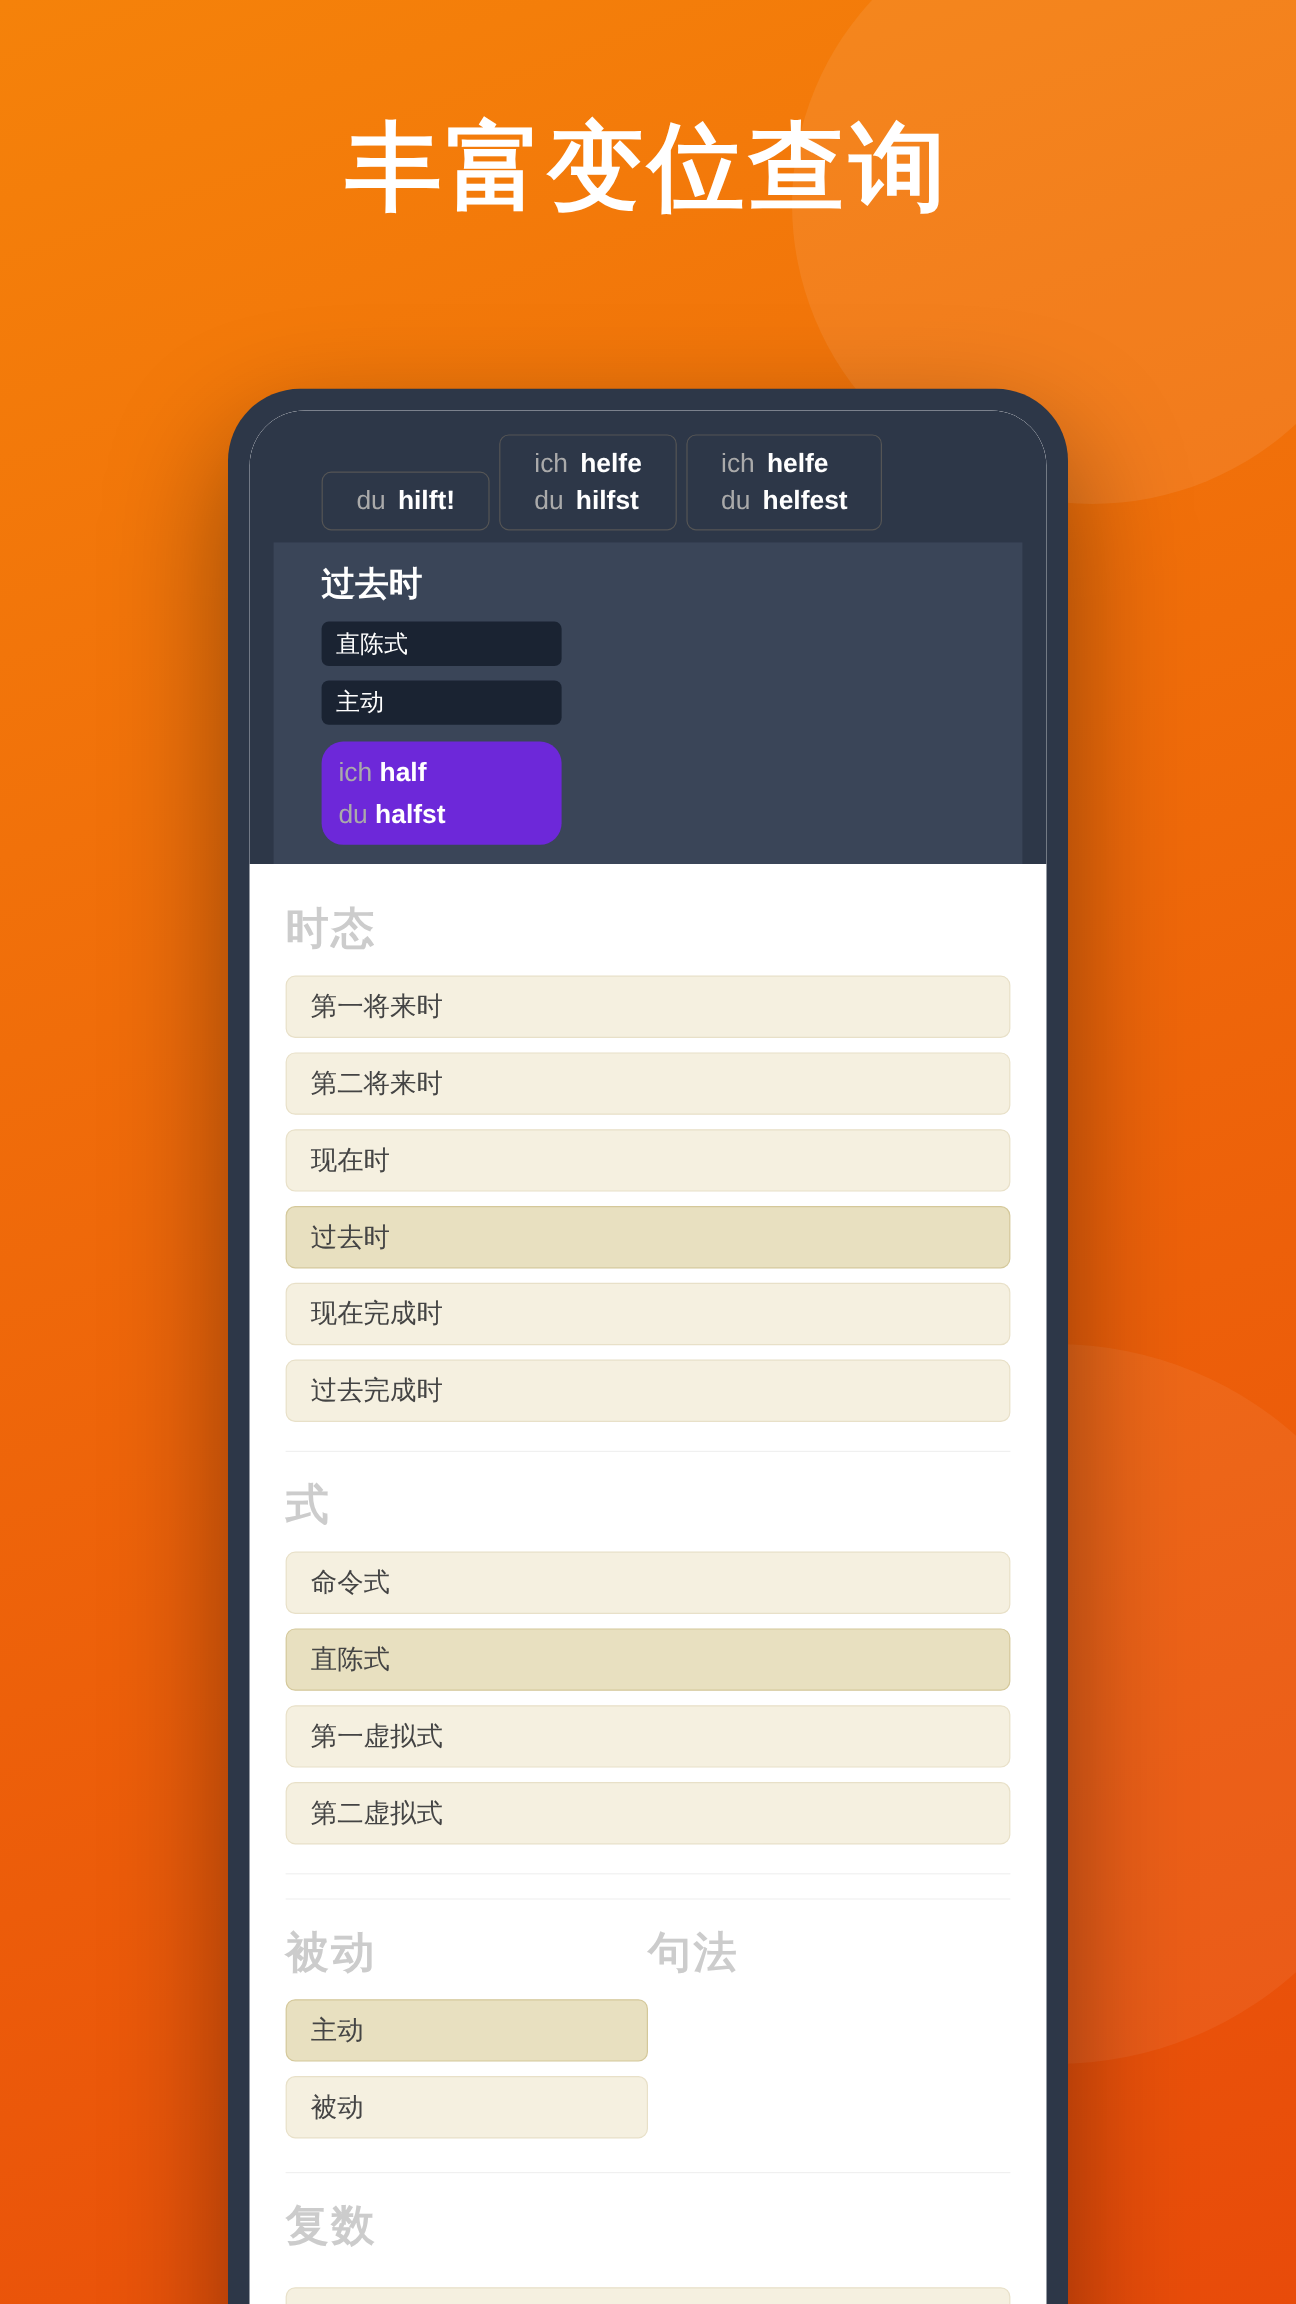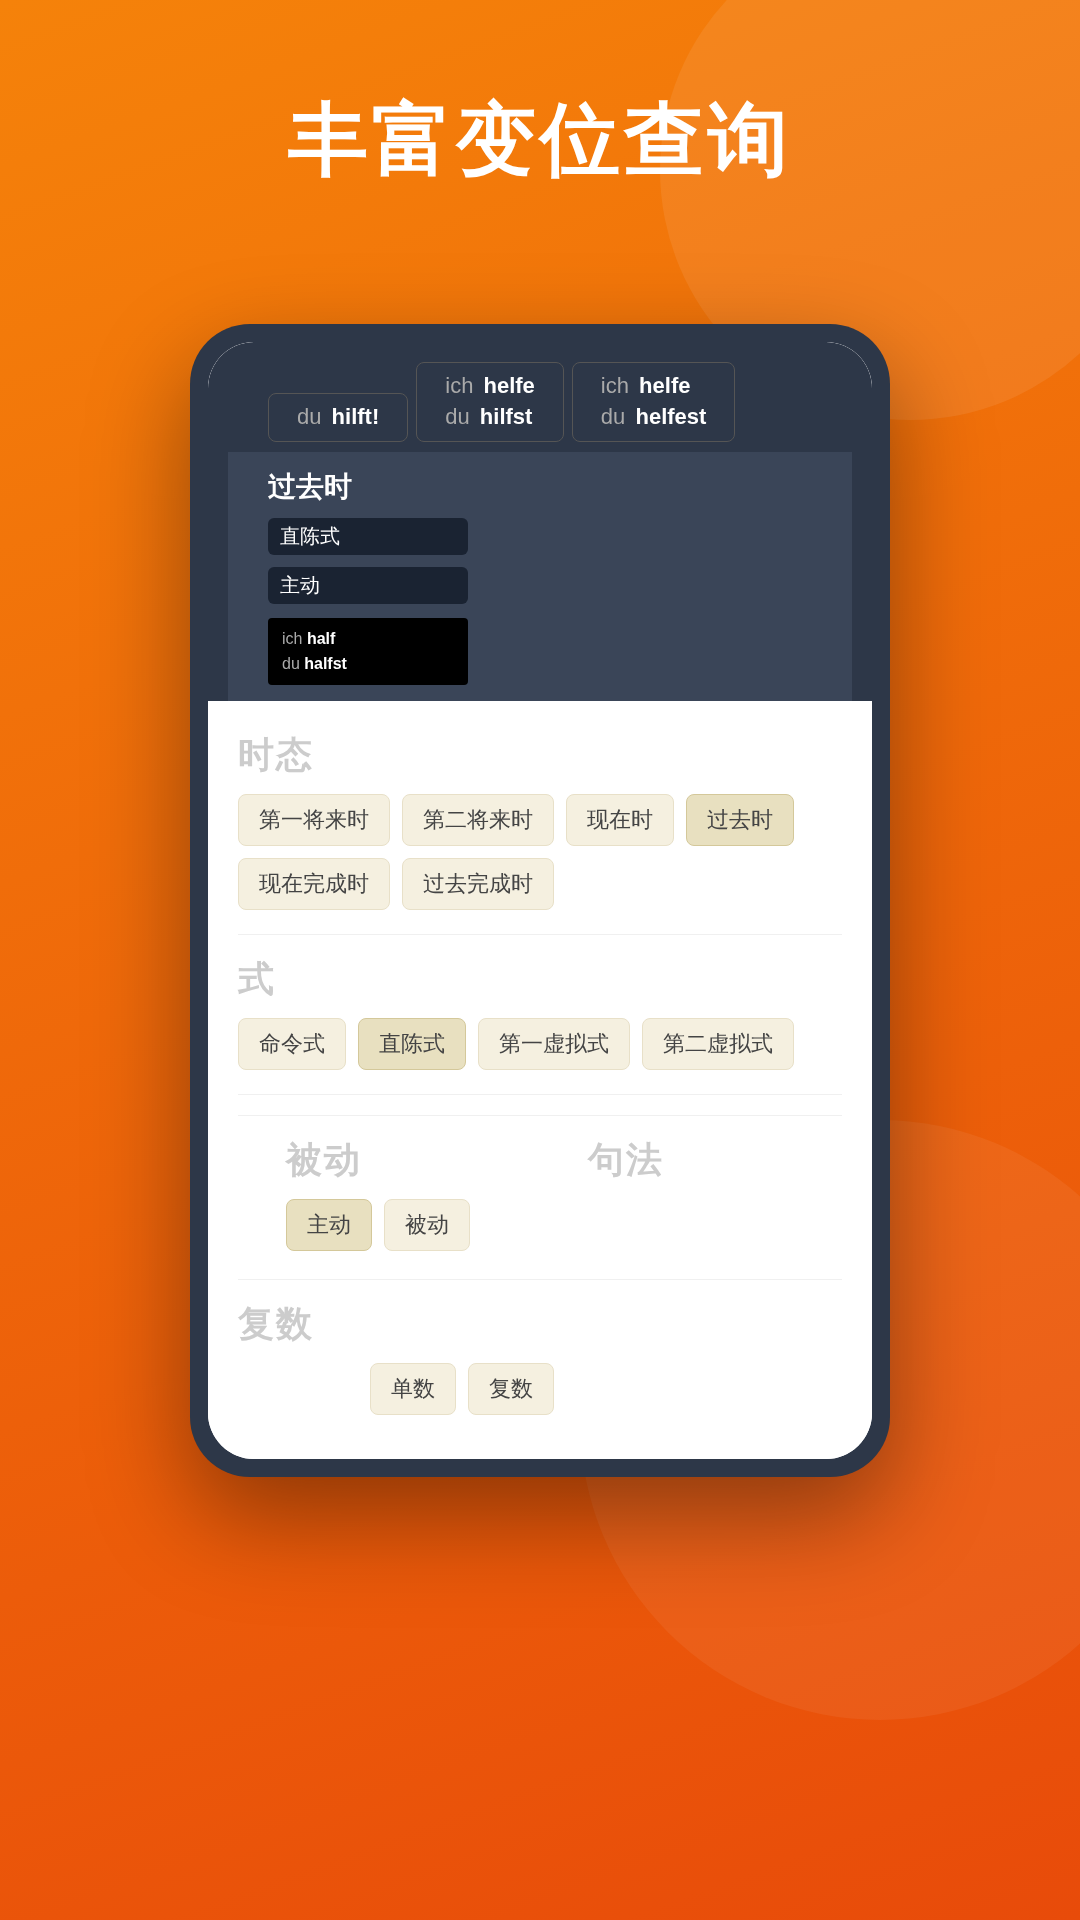--- a/index.html
+++ b/index.html
@@ -147,25 +147,25 @@
       display: inline-block;
       background: #1a2332;
       color: #fff;
       font-size: 20px;
       border-radius: 6px;
       padding: 5px 12px;
       margin-bottom: 8px;
     }
     .conjugation-text {
       color: #fff;
-      font-size: 16px;
+      font-size: 22px;
       line-height: 1.6;
-      background: #000000;
+      background: #6d28d9;
       padding: 8px 14px;
-      border-radius: 4px;
+      border-radius: 18px;
       display: inline-block;
     }
     .conjugation-text .pronoun {
       color: #aaa;
     }
     .conjugation-text .verb {
       font-weight: 700;
     }
 
     
@@ -183,20 +183,21 @@
       font-size: 36px;
       font-weight: 600;
       margin-bottom: 14px;
       letter-spacing: 2px;
     }
 
     .filter-tags {
       display: flex;
       flex-wrap: wrap;
       gap: 12px;
+      flex-direction: column;
     }
 
     .filter-tag {
       background: #f5f0e0;
       color: #444;
       font-size: 22px;
       border-radius: 8px;
       padding: 10px 20px;
       border: 1px solid #e8e0c8;
       cursor: pointer;
@@ -215,21 +216,20 @@
 
     
     .two-col-row {
       display: flex;
       gap: 0;
       align-items: flex-start;
     }
 
     .two-col-section {
       flex: 1;
-      margin-left: 48px;
     }
   </style>
 </head>
 <body>
 
 <div class="bg-circle-top"></div>
 <div class="bg-circle-bottom"></div>
 
 <div class="page-header">
   <div class="main-title">丰富变位查询</div>

